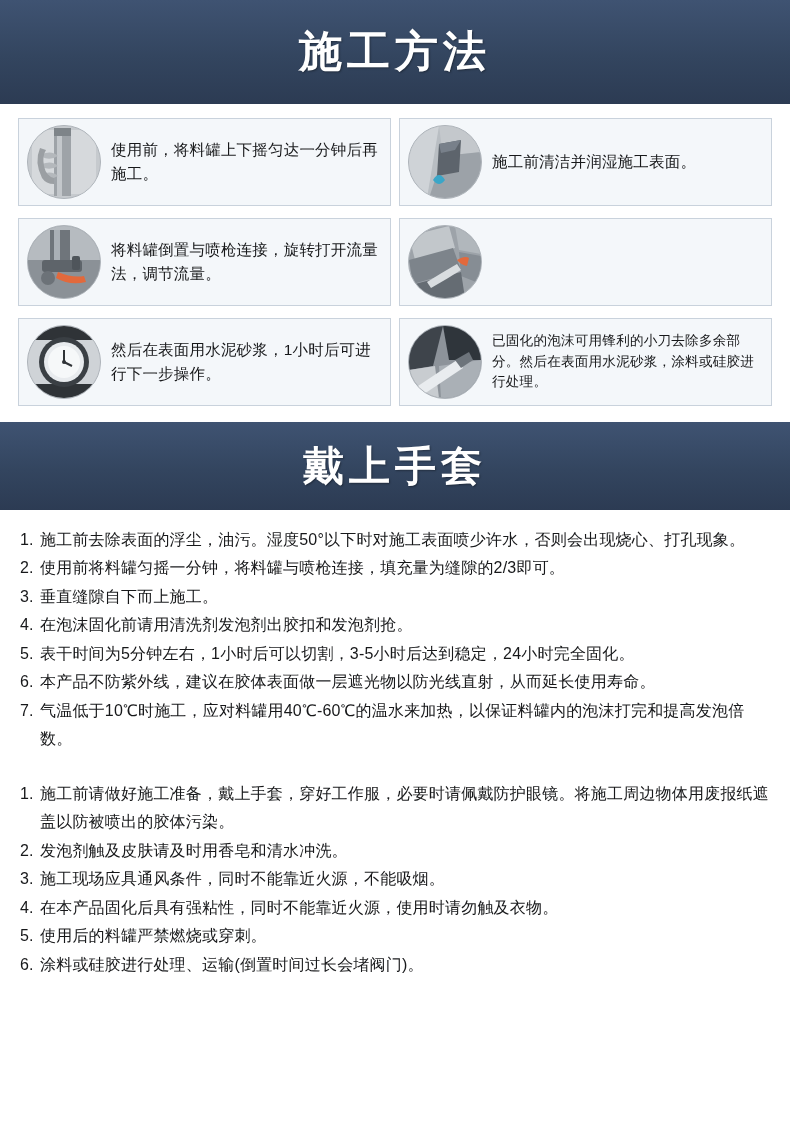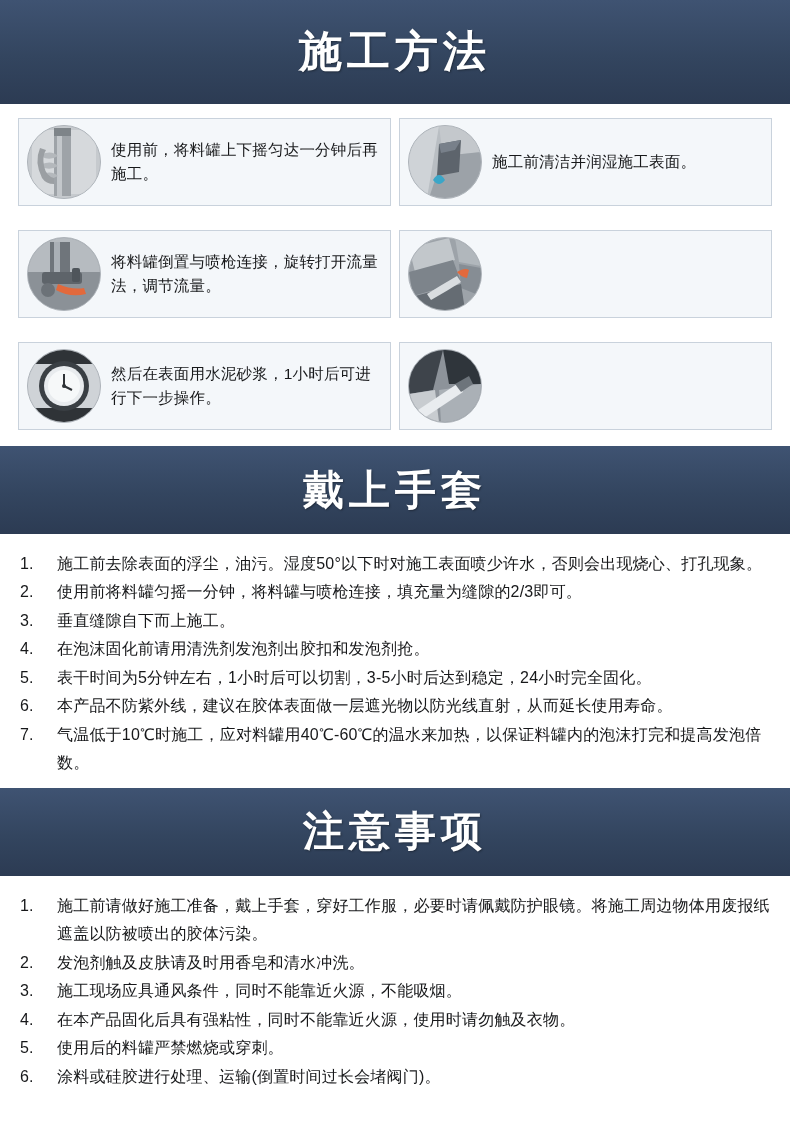--- a/index.html
+++ b/index.html
@@ -44,21 +44,21 @@
   }
 
   
   .method-wrap {
     padding: 14px 18px 16px 18px;
     background: #ffffff;
   }
   .method-grid {
     display: grid;
     grid-template-columns: 1fr 1fr;
-    gap: 24px 8px;
+    gap: 12px 8px;
   }
   .method-cell {
     border: 1px solid #c9d2dc;
     background: #f4f7fa;
     display: flex;
     align-items: center;
     min-height: 86px;
     padding: 6px 8px;
     box-sizing: border-box;
   }
@@ -95,21 +95,20 @@
     color: #17181a;
     display: flex;
     letter-spacing: .2px;
   }
   .list-num {
     min-width: 20px;
     text-align: left;
   }
   .list-body {
     flex: 1;
-    margin-left: 17px;
   }
 </style>
 </head>
 <body>
 
 <div class="page">
 
   <div class="banner">
     <div class="banner-title">施工方法</div>
   </div>
@@ -203,20 +202,21 @@
           <svg width="72" height="72" viewBox="0 0 72 72">
             <rect width="72" height="72" fill="#8d939a"></rect>
             <polygon points="0,0 34,0 24,40 0,44" fill="#3e444b"></polygon>
             <polygon points="34,0 72,0 72,34 40,34" fill="#2f353b"></polygon>
             <polygon points="0,44 26,40 30,72 0,72" fill="#c8ccd0"></polygon>
             <polygon points="30,40 72,34 72,72 32,72" fill="#aab0b6"></polygon>
             <polygon points="6,62 48,34 54,42 12,70" fill="#e9ecef"></polygon>
             <polygon points="46,34 60,26 64,34 52,42" fill="#6d747b"></polygon>
           </svg>
         </div>
+        <div class="method-text small">已固化的泡沫可用锋利的小刀去除多余部分。然后在表面用水泥砂浆，涂料或硅胶进行处理。</div>
       </div>
 
     </div>
   </div>
 
   <div class="banner small">
     <div class="banner-title">戴上手套</div>
   </div>
 
   <div class="list-wrap">
@@ -243,23 +243,20 @@
     <div class="list-item">
       <span class="list-num">6.</span>
       <span class="list-body">本产品不防紫外线，建议在胶体表面做一层遮光物以防光线直射，从而延长使用寿命。</span>
     </div>
     <div class="list-item">
       <span class="list-num">7.</span>
       <span class="list-body">气温低于10℃时施工，应对料罐用40℃-60℃的温水来加热，以保证料罐内的泡沫打完和提高发泡倍数。</span>
     </div>
   </div>
 
-  <div class="banner small">
-    <div class="banner-title">注意事项</div>
-  </div>
 
   <div class="list-wrap">
     <div class="list-item">
       <span class="list-num">1.</span>
       <span class="list-body">施工前请做好施工准备，戴上手套，穿好工作服，必要时请佩戴防护眼镜。将施工周边物体用废报纸遮盖以防被喷出的胶体污染。</span>
     </div>
     <div class="list-item">
       <span class="list-num">2.</span>
       <span class="list-body">发泡剂触及皮肤请及时用香皂和清水冲洗。</span>
     </div>

